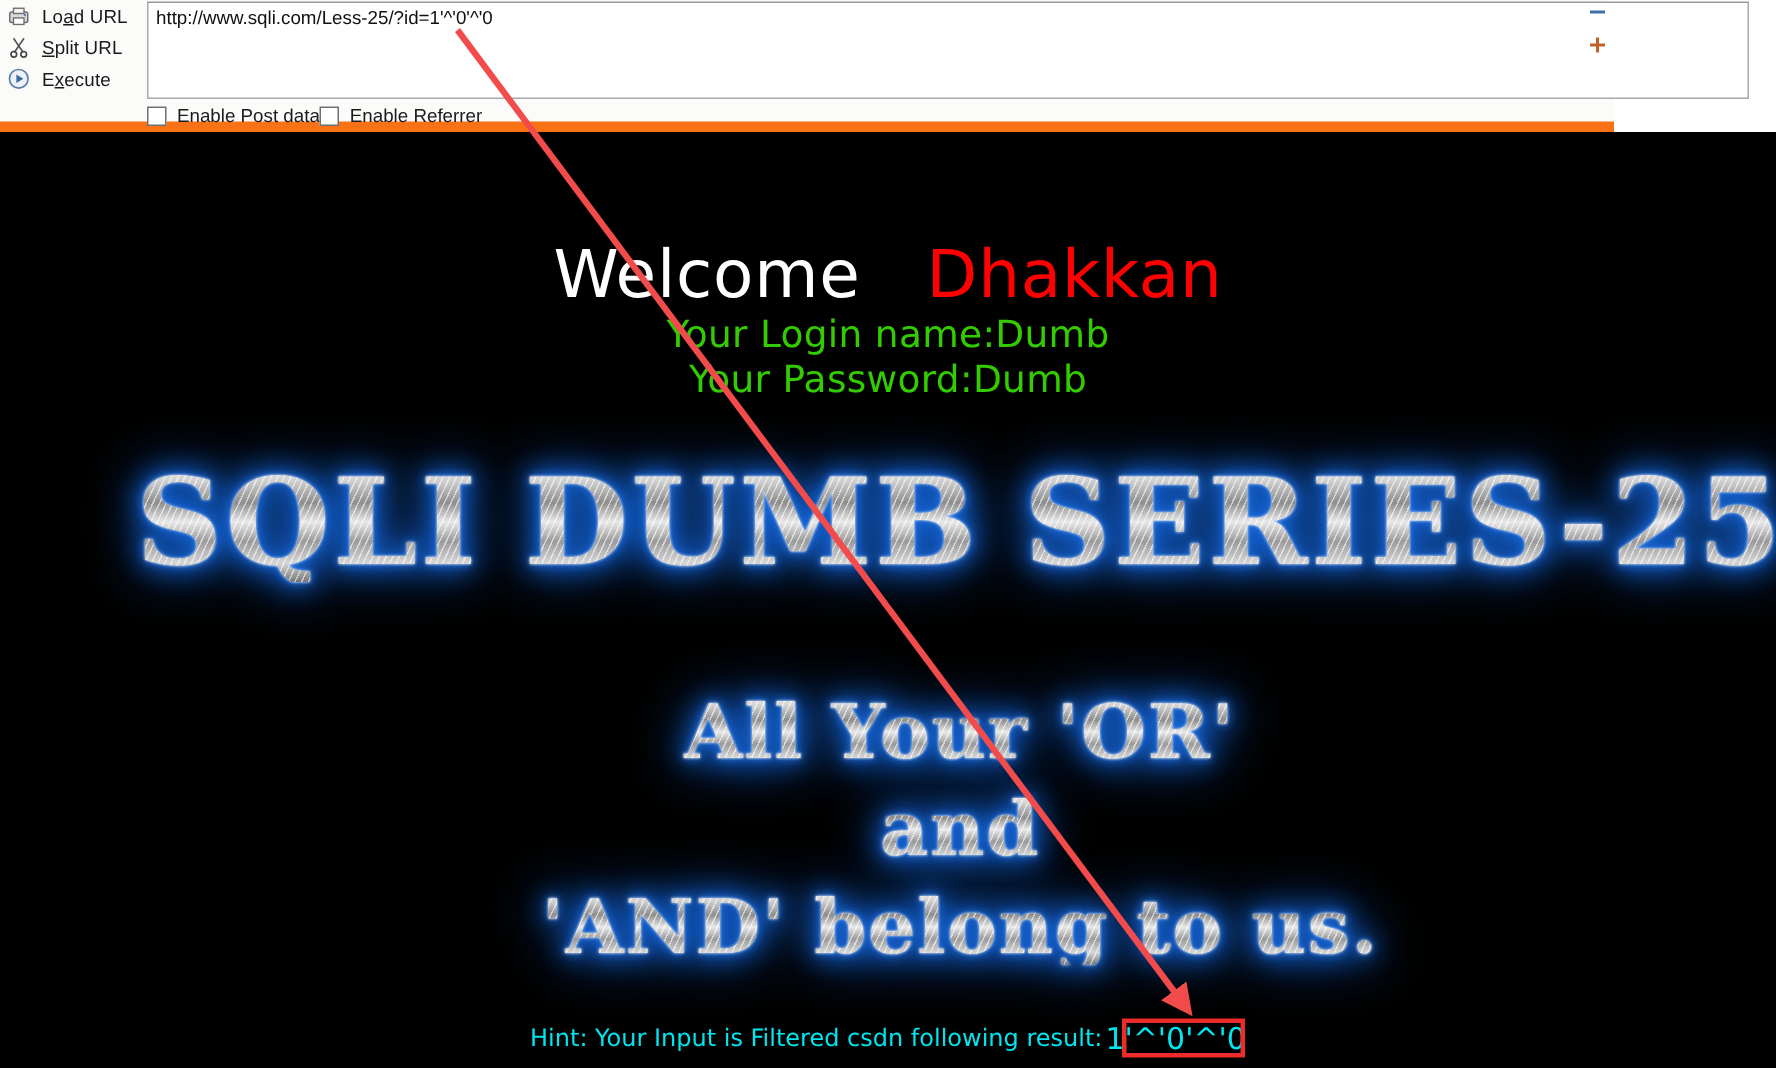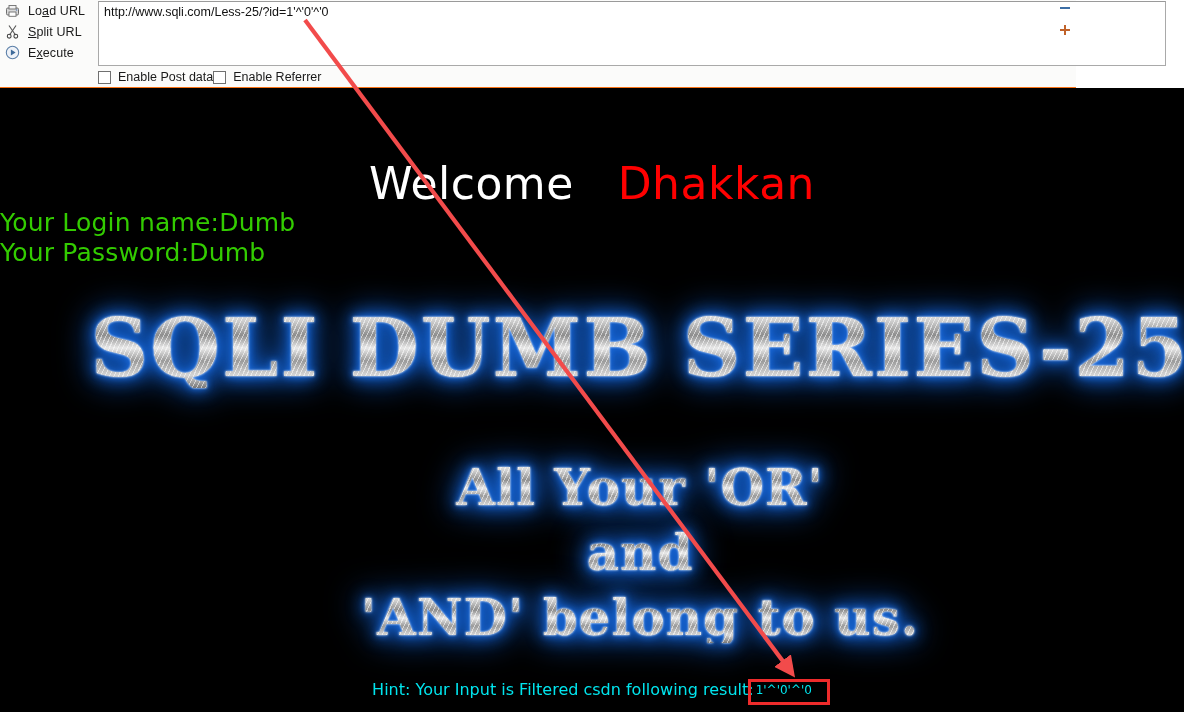--- a/index.html
+++ b/index.html
@@ -18,21 +18,21 @@
     overflow: hidden;
     background: #ffffff;
   }
 
   
   .toolpanel {
     position: absolute;
     left: 0; top: 0;
     width: 1076px; height: 88px;
     background: #fbfbfa;
-    border-bottom: 1px solid #f97316;
+    border-bottom: 7px solid #f97316;
   }
 
   .tool-actions {
     position: absolute;
     left: 0; top: 0;
     width: 96px; height: 66px;
   }
   .tool-row {
     position: relative;
     display: flex;
@@ -150,20 +150,21 @@
     font-family: "DejaVu Sans", sans-serif;
     font-weight: 400;
     margin-left: 44px;
     letter-spacing: .5px;
   }
 
   .cred-line {
     position: absolute;
     left: 0;
     width: 1184px;
+    text-align: center;
     font-size: 25px;
     color: #33cc00;
     font-family: "DejaVu Sans", sans-serif;
     white-space: nowrap;
     letter-spacing: .2px;
   }
   .cred-line.l1 { top: 120px; }
   .cred-line.l2 { top: 150px; }
 
   
@@ -225,21 +226,21 @@
     text-align: center;
     white-space: nowrap;
   }
   .hint-text {
     font-size: 16px;
     color: #00e5ee;
     font-family: "DejaVu Sans", sans-serif;
     vertical-align: middle;
   }
   .hint-result {
-    font-size: 12px;
+    font-size: 20px;
     color: #00e5ee;
     font-family: "DejaVu Sans", sans-serif;
     vertical-align: middle;
     margin-left: 2px;
   }
 
   
   .result-box {
     position: absolute;
     left: 748px; top: 679px;

